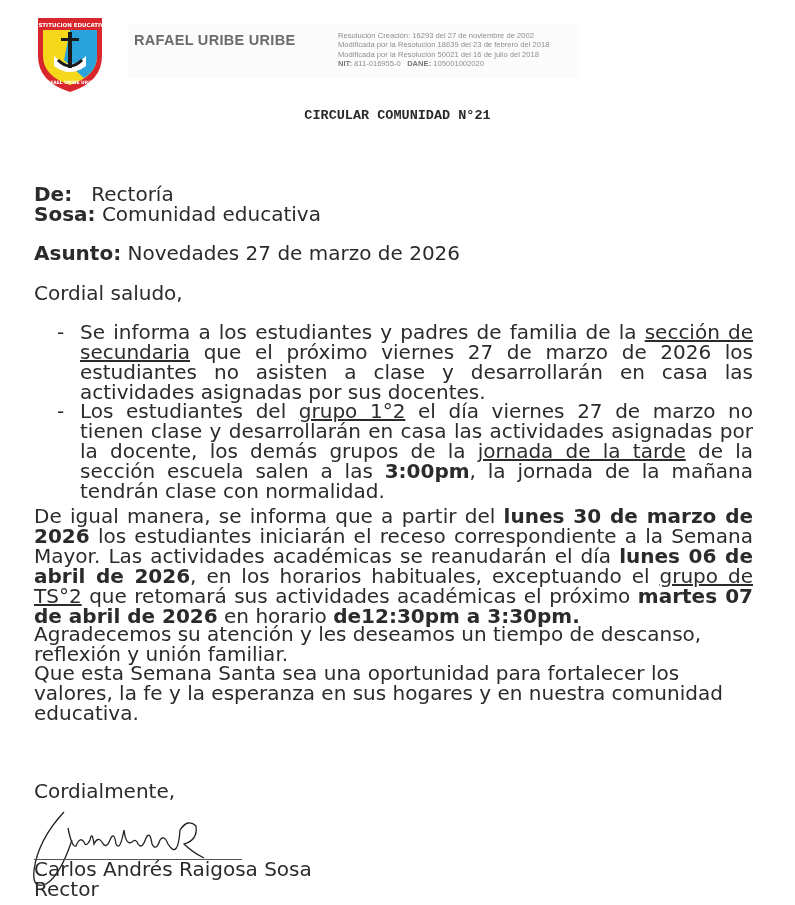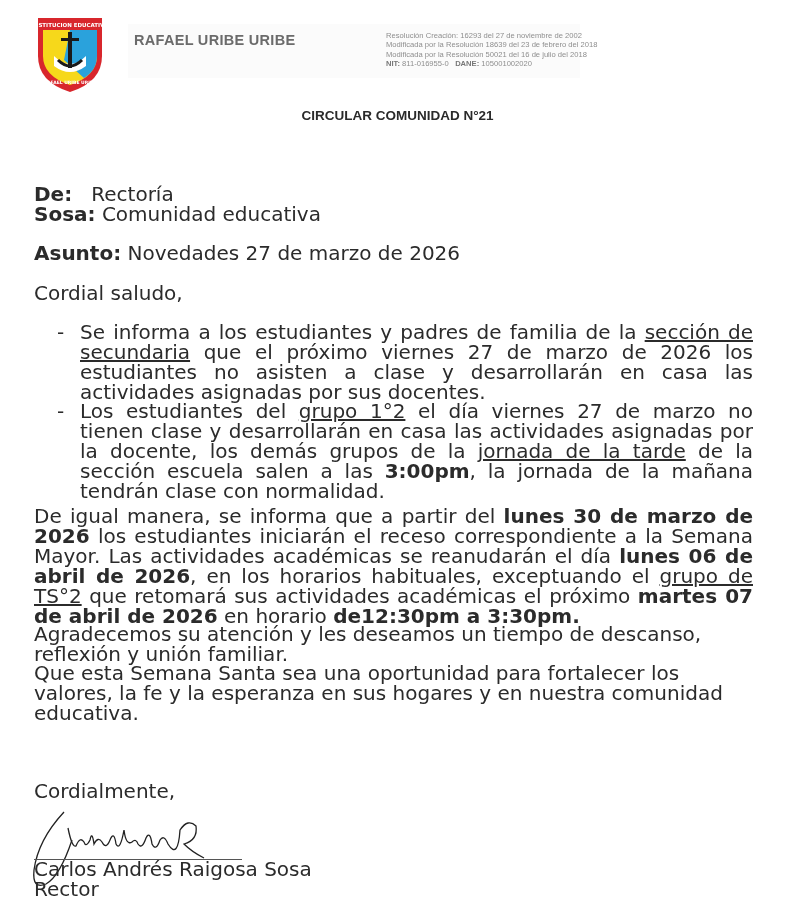--- a/index.html
+++ b/index.html
@@ -3,24 +3,24 @@
   <meta charset="utf-8">
   <style>
     html, body { margin:0; padding:0; background:#ffffff; }
     body { width:795px; height:905px; position:relative; overflow:hidden;
            font-family:"DejaVu Sans", sans-serif; color:#2a2a2a; }
     .header-band { position:absolute; left:128px; top:24px; width:452px; height:54px; background:#fbfbfb; }
     .logo { position:absolute; left:34px; top:10px; width:72px; height:84px; }
     .inst-block { position:absolute; left:134px; top:31px; }
     .inst-line1 { font-family:"Liberation Sans", sans-serif; font-size:14.5px; color:#8a8a8a; letter-spacing:0.2px; line-height:18px; }
     .inst-line2 { font-family:"Liberation Sans", sans-serif; font-size:14.5px; font-weight:bold; color:#6b6b6b; letter-spacing:0.3px; line-height:18px; }
-    .res-block { position:absolute; left:338px; top:31px; font-family:"Liberation Sans", sans-serif; font-size:7.6px; line-height:9.4px; color:#8e8e8e;margin-left:48px; }
+    .res-block { position:absolute; left:338px; top:31px; font-family:"Liberation Sans", sans-serif; font-size:7.6px; line-height:9.4px; color:#8e8e8e; }
     .res-block b { color:#777; }
     .title { position:absolute; left:0; width:795px; text-align:center; top:106px;
-             font-family:Liberation Sans, sans-serif; font-weight:bold; font-size:13.5px; line-height:20px; color:#2a2a2a; }
+             font-family:Liberation Mono, monospace; font-weight:bold; font-size:13.5px; line-height:20px; color:#2a2a2a; }
     .txt { position:absolute; font-family:"DejaVu Sans", sans-serif; font-size:20px; line-height:20px; color:#2b2b2b; }
     .txt b { font-weight:bold; }
     .u { text-decoration:underline; font-weight:normal; }
     .just { text-align:justify; text-align-last:left; }
     .sigline { position:absolute; left:34px; top:859px; width:208px; height:1px; background:#555; }
     .signature { position:absolute; left:28px; top:800px; width:200px; height:95px; }
   </style>
 </head>
 <body>
 

